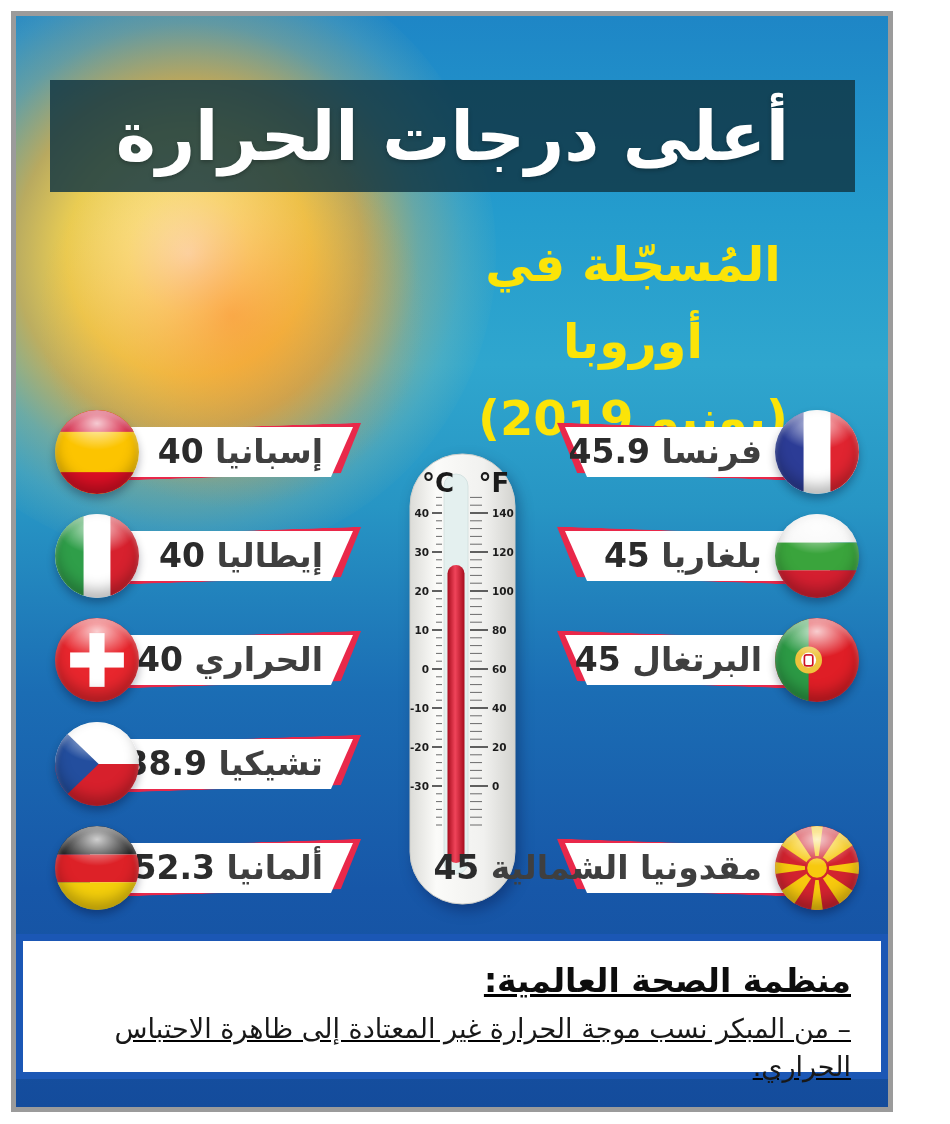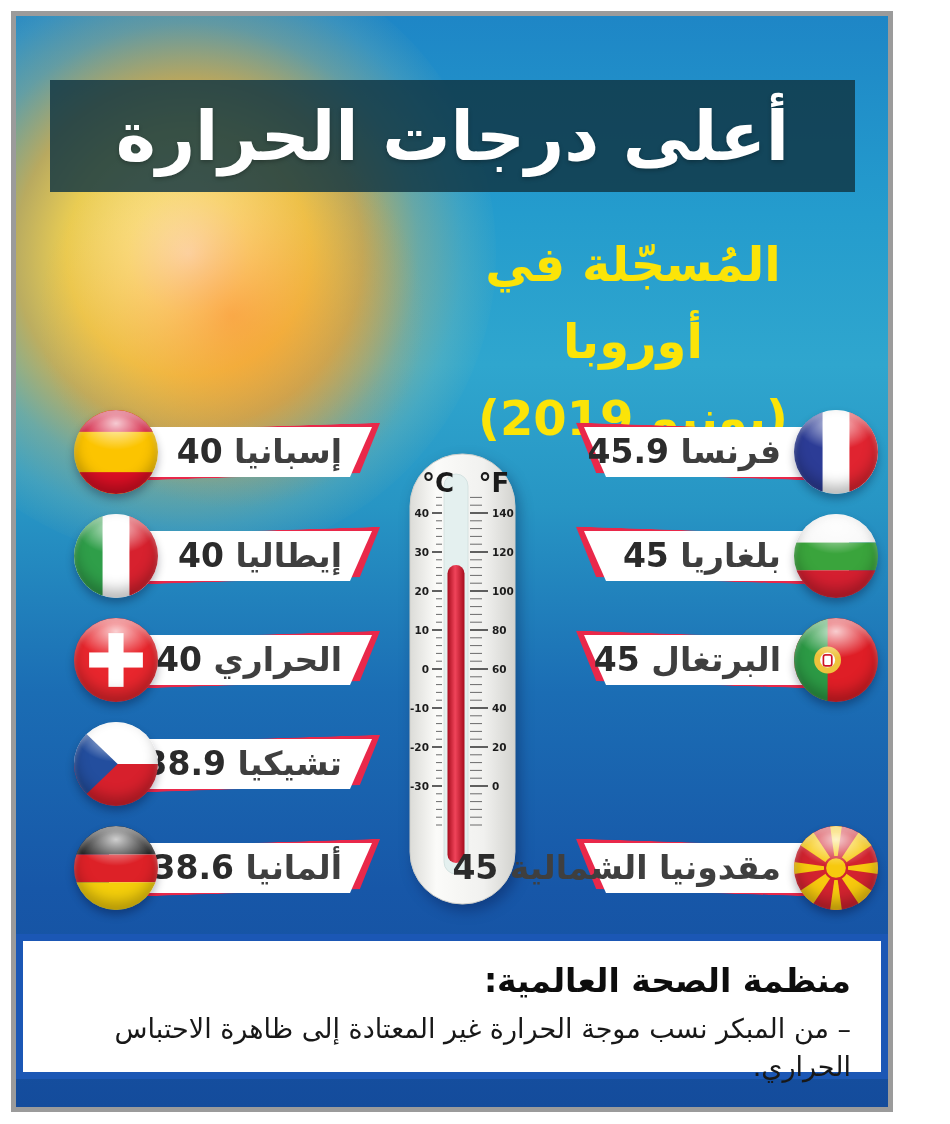--- a/index.html
+++ b/index.html
@@ -42,21 +42,21 @@
     text-shadow:0 2px 4px rgba(0,0,0,0.25);direction:rtl;
   }
   
   .subtitle{
     position:absolute;left:392px;top:210px;width:450px;z-index:2;
     text-align:center;direction:rtl;
     color:var(--subtitle-yellow);font-weight:bold;font-size:48px;line-height:1.6;
   }
   
   .col{position:absolute;left:0;top:0;width:100%;height:100%;z-index:3;}
-  .row{position:absolute;width:100%;height:104px;margin-left:19px;}
+  .row{position:absolute;width:100%;height:104px;}
   .band-red,.band-white,.band-label{position:absolute;height:50px;top:27px;}
   .band-red{background:var(--accent-red);z-index:1;}
   .band-white{background:#ffffff;z-index:2;}
   .band-label{
     z-index:3;direction:rtl;text-align:right;line-height:50px;white-space:nowrap;
     color:#3f3f3f;font-weight:bold;font-size:33px;
   }
   .band-label .temp{color:#2b2b2b;font-weight:bold;}
   
   .col-left .band-red,.col-left .band-white,.col-left .band-label{left:74px;width:263px;}
@@ -94,21 +94,21 @@
   .thermo{position:absolute;left:392px;top:436px;z-index:2;filter:drop-shadow(4px 6px 7px rgba(0,0,40,0.3));}
   .thermo text{font-family:"DejaVu Sans","Liberation Sans",sans-serif;}
   .deg-label{font-size:26px;font-weight:bold;fill:#1a1a1a;}
   .tick-label{font-size:10.5px;font-weight:bold;fill:#1c1c1c;}
   .tick-major{stroke:#3a3a3a;stroke-width:1.6;}
   .tick-minor{stroke:#6b6b6b;stroke-width:1;}
   
   .footer{
     position:absolute;left:0;top:918px;width:872px;height:145px;z-index:5;
     background:#ffffff;border:7px solid var(--footer-border);box-sizing:border-box;
-    direction:rtl;padding:20px 30px 10px 24px;
+    direction:rtl;padding:20px 30px 10px 24px;text-decoration:underline;
   }
   .footer .heading{font-size:33px;font-weight:bold;color:#0d0d0d;margin:0 0 10px 0;}
   .footer .line{font-size:27px;color:#181818;margin:0 0 6px 0;line-height:1.42;}
 </style>
 </head>
 <body style="--bg-top: #1e86c6; --bg-mid: #2fa6ce; --bg-bottom: #144c9c; --accent-red: #e9284a; --subtitle-yellow: #fbe408; --footer-border: #1b57b5;">
 
 <div class="frame">
   <div class="content">
 
@@ -172,21 +172,21 @@
               <rect width="100" height="50" fill="#ffffff"></rect>
               <rect y="50" width="100" height="50" fill="#d7202c"></rect>
               <polygon points="0,0 52,50 0,100" fill="#234e9e"></polygon>
             </svg>
             <div class="gloss"></div>
           </div>
         </div>
         <div class="row" style="top: 800px;">
           <div class="band-red"></div>
           <div class="band-white"></div>
-          <div class="band-label"><span>ألمانيا</span> <span class="temp">38.6</span></div>
+          <div class="band-label"><span>ألمانيا</span> <span class="temp">52.3</span></div>
           <div class="flag">
             <svg viewBox="0 0 100 100" preserveAspectRatio="xMidYMid slice">
               <rect width="100" height="34" fill="#262626"></rect>
               <rect y="34" width="100" height="33" fill="#dd2127"></rect>
               <rect y="67" width="100" height="33" fill="#f5cf0b"></rect>
             </svg>
             <div class="gloss"></div>
           </div>
         </div>
       </div>

